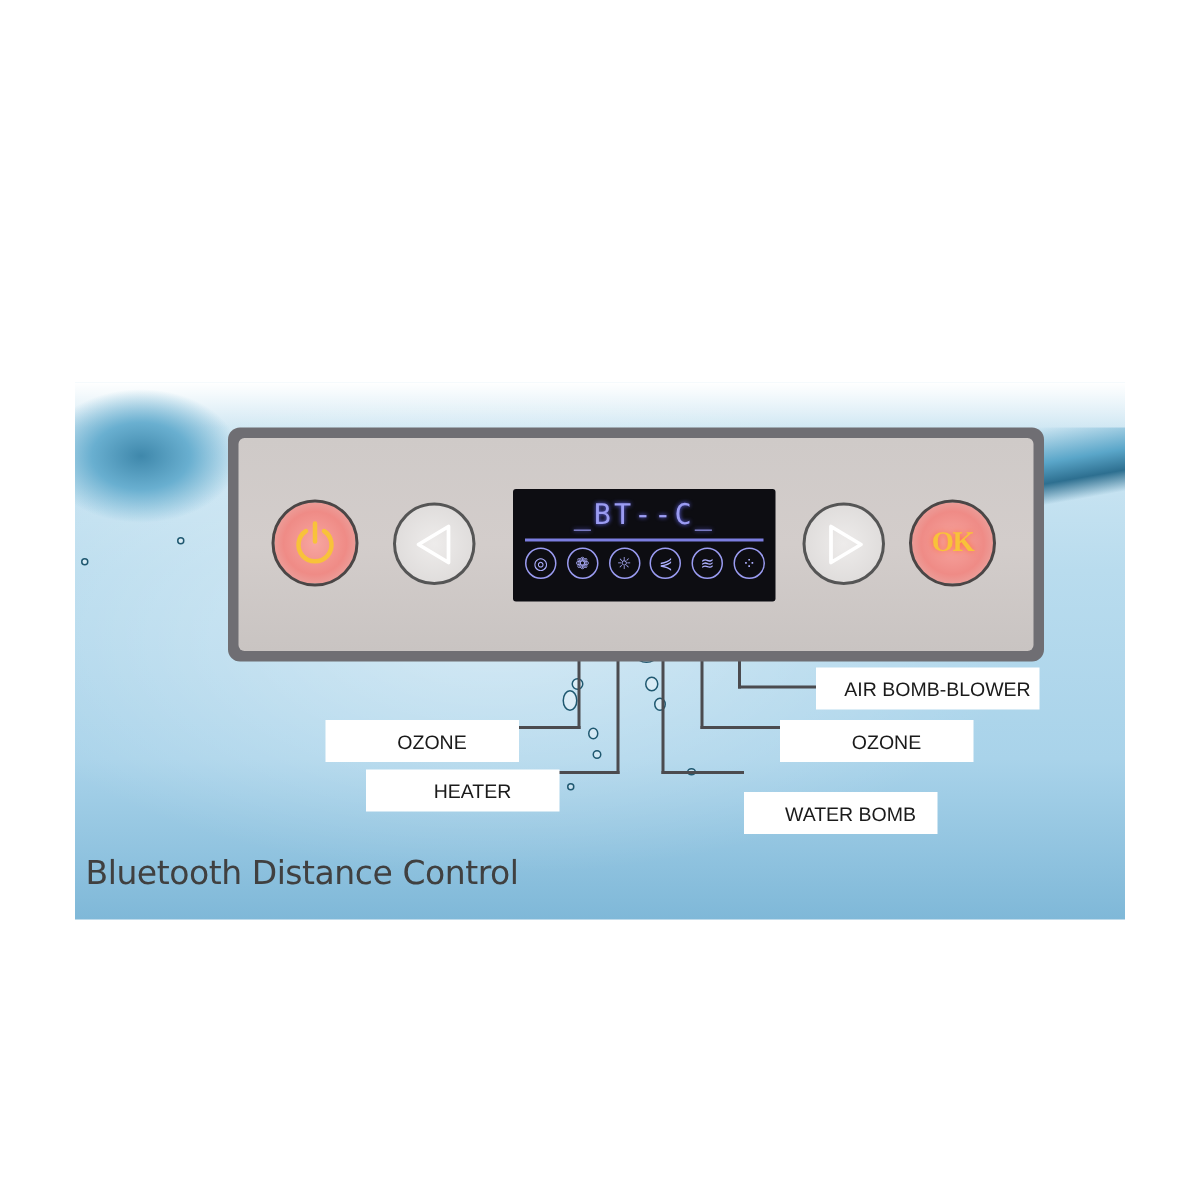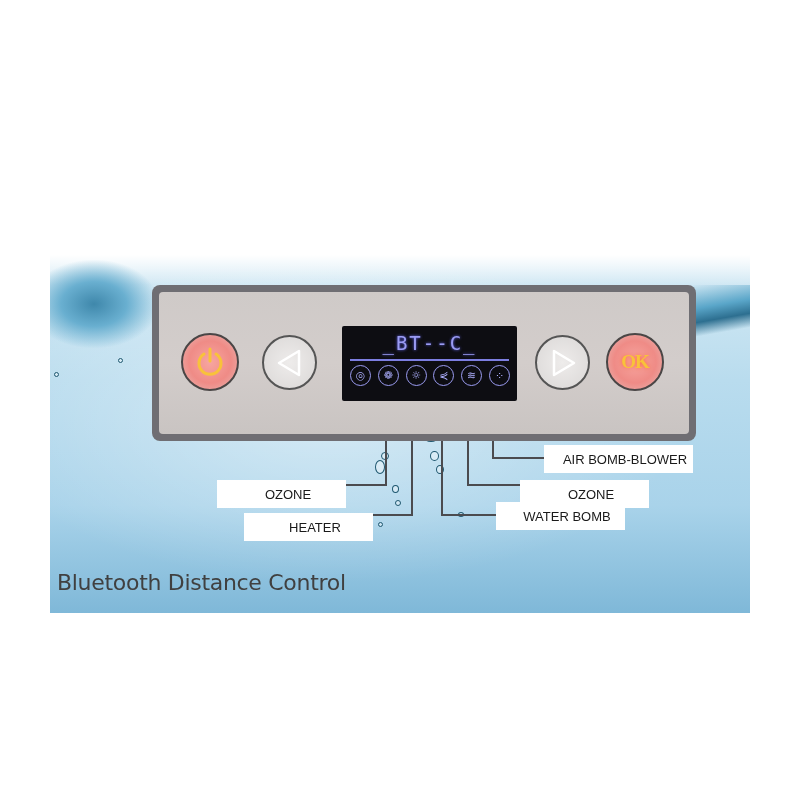--- a/index.html
+++ b/index.html
@@ -123,15 +123,15 @@
       <span class="ok-text">OK</span>
     </div>
 
   </div>
 </div>
 
 <div class="label" style="left:544px;top:445px;width:136px;">AIR BOMB-BLOWER</div>
 <div class="label" style="left:217px;top:480px;width:116px;">OZONE</div>
 <div class="label" style="left:520px;top:480px;width:116px;">OZONE</div>
 <div class="label" style="left:244px;top:513px;width:116px;">HEATER</div>
-<div class="label" style="left:496px;top:502px;width:116px;">WATER BOMB</div>
+<div class="label" style="left:496px;top:528px;width:116px;">WATER BOMB</div>
 
 <div class="caption">Bluetooth Distance Control</div>
 
 </body></html>

